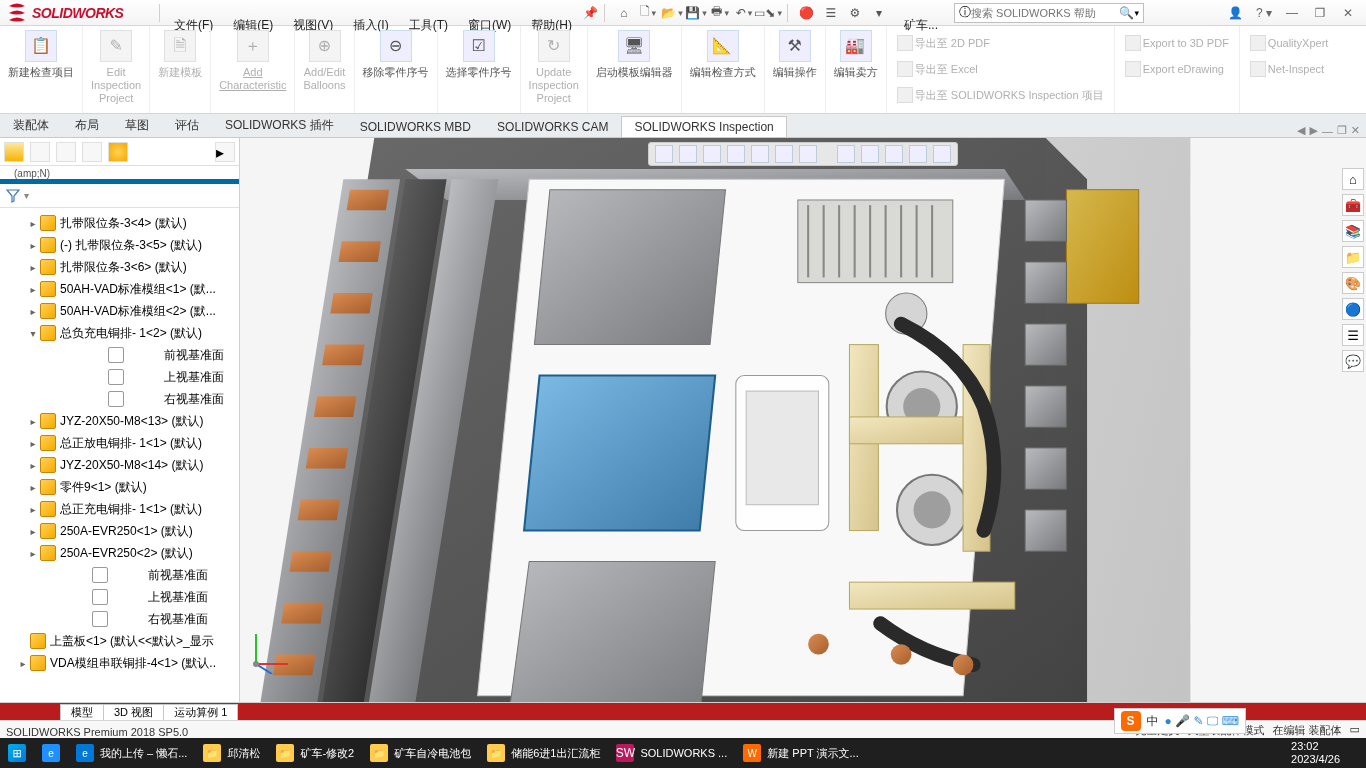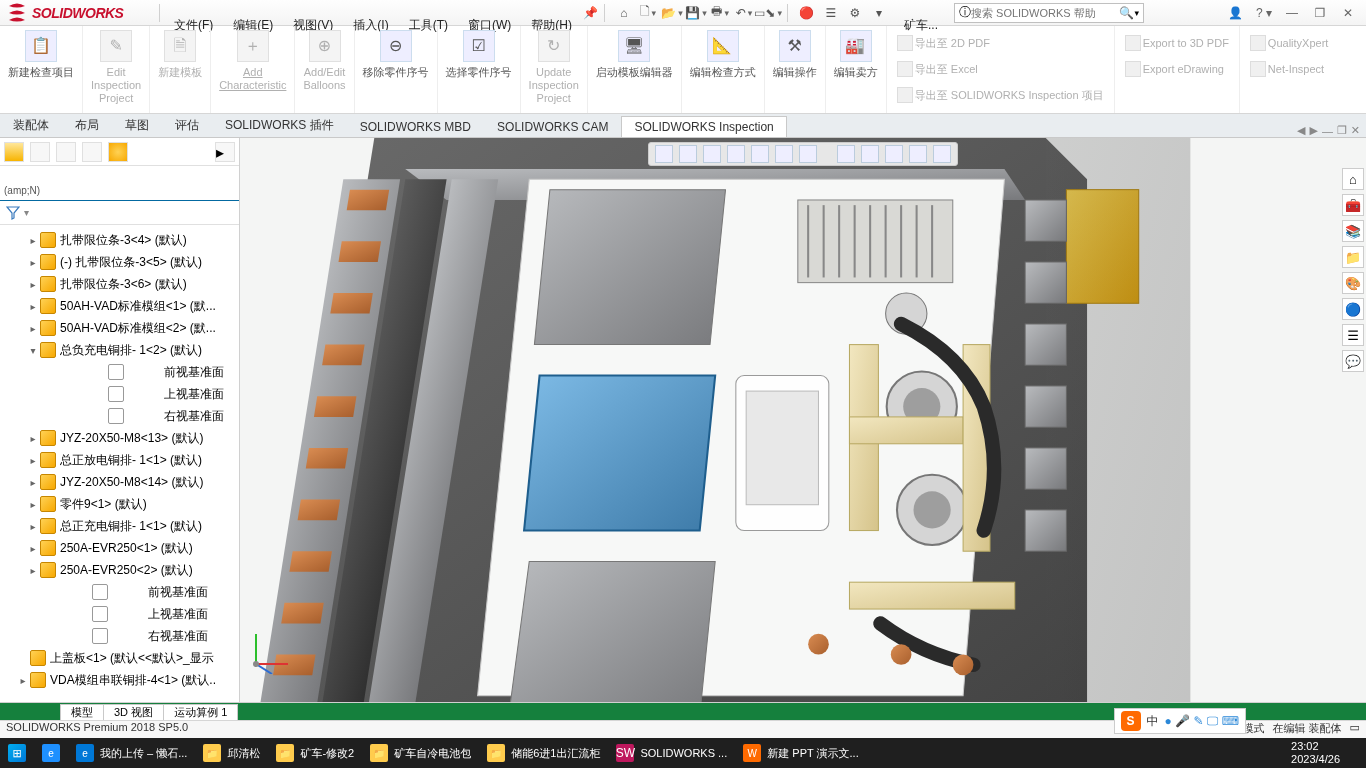--- a/index.html
+++ b/index.html
@@ -51,23 +51,23 @@
 
 .viewport { flex:1; position:relative; background:#f4f5f4; overflow:hidden;}
 .viewport .hud { position:absolute; top:4px; left:50%; transform:translateX(-50%); display:flex; gap:6px; background:rgba(255,255,255,0.85); border:1px solid #ccc; padding:2px 6px; border-radius:3px;}
 .viewport .hud .hico { width:18px; height:18px; background:#eef; border:1px solid #bcd; cursor:pointer;}
 .viewport .vsidebar { position:absolute; right:2px; top:30px; display:flex; flex-direction:column; gap:4px;}
 .viewport .vsidebar .vico { width:22px; height:22px; background:#fff; border:1px solid #ccc; cursor:pointer; display:flex; align-items:center; justify-content:center; font-size:13px;}
 .viewport .triad { position:absolute; left:6px; bottom:28px; width:48px; height:48px; }
 .viewport .cad { position:absolute; inset:0; }
 
 
-.statusbar { height:18px; background:#f7f7f7; border-top:1px solid #d6d6d6; font-size:11px; display:flex; align-items:flex-start; padding:0 6px; color:#333;}
+.statusbar { height:18px; background:#f7f7f7; border-top:1px solid #d6d6d6; font-size:11px; display:flex; align-items:flex-end; padding:0 6px; color:#333;}
 .statusbar .sb-right { margin-left:auto; display:flex; gap:8px;}
-.bottom-tabs { height:18px; display:flex; align-items:center; font-size:11px; background:#15803d; border-top:1px solid #d0d0d0; padding-left:60px;}
+.bottom-tabs { height:18px; display:flex; align-items:center; font-size:11px; background:#b91c1c; border-top:1px solid #d0d0d0; padding-left:60px;}
 .bottom-tabs .btab { padding:0 10px; border:1px solid #c9c9c9; border-bottom:none; background:#fff; margin-right:-1px; cursor:pointer;}
 
 
 .taskbar { height:30px; background:#1f1f1f; display:flex; align-items:center; font-size:11px; color:#fff;}
 .taskbar .tb-item { display:flex; align-items:center; gap:6px; height:30px; padding:0 8px; cursor:pointer;}
 .taskbar .tb-item .tbi { width:18px; height:18px; background:#444; border-radius:2px; display:flex; align-items:center; justify-content:center;}
 .taskbar .clock { margin-left:auto; text-align:left; padding:0 10px; line-height:1.2;}
 .taskbar .tray { display:flex; align-items:center; gap:6px; padding:0 8px;}
 .ime-badge { background:#ff6a00; color:#fff; width:20px; height:20px; border-radius:4px; display:flex; align-items:center; justify-content:center; font-weight:bold; font-size:12px;}
 
@@ -239,21 +239,21 @@
   <div class="sidebar">
     <div class="sb-toolbar">
       <div class="sbt" style="background:linear-gradient(#ffe79a,#f7b400);"></div>
       <div class="sbt"></div>
       <div class="sbt"></div>
       <div class="sbt"></div>
       <div class="sbt" style="background:radial-gradient(circle,#ffd255,#f7a800);"></div>
       <div style="flex:1;"></div>
       <div class="sbt">▸</div>
     </div>
-    <div style="height:18px;border-bottom:1px solid #0369a1;font-size:10px;padding:2px 4px;color:#555;margin-top:17px;">(amp;N)</div>
+    <div style="height:18px;border-bottom:5px solid #0369a1;font-size:10px;padding:2px 14px;color:#555;">(amp;N)</div>
     <div class="sb-filter">
       <svg class="funnel" viewBox="0 0 14 14">
           <path d="M1 1h12l-5 6v5l-2 1v-6z" fill="none" stroke="#3a7abd" stroke-width="1.2"></path>
         </svg>
       <span style="font-size:10px;color:#888;margin-left:4px;">▾</span>
     </div>
     <div class="tree" id="tree">
         <div class="node">
           <span class="exp">▸</span>
           <span class="pico"></span>

